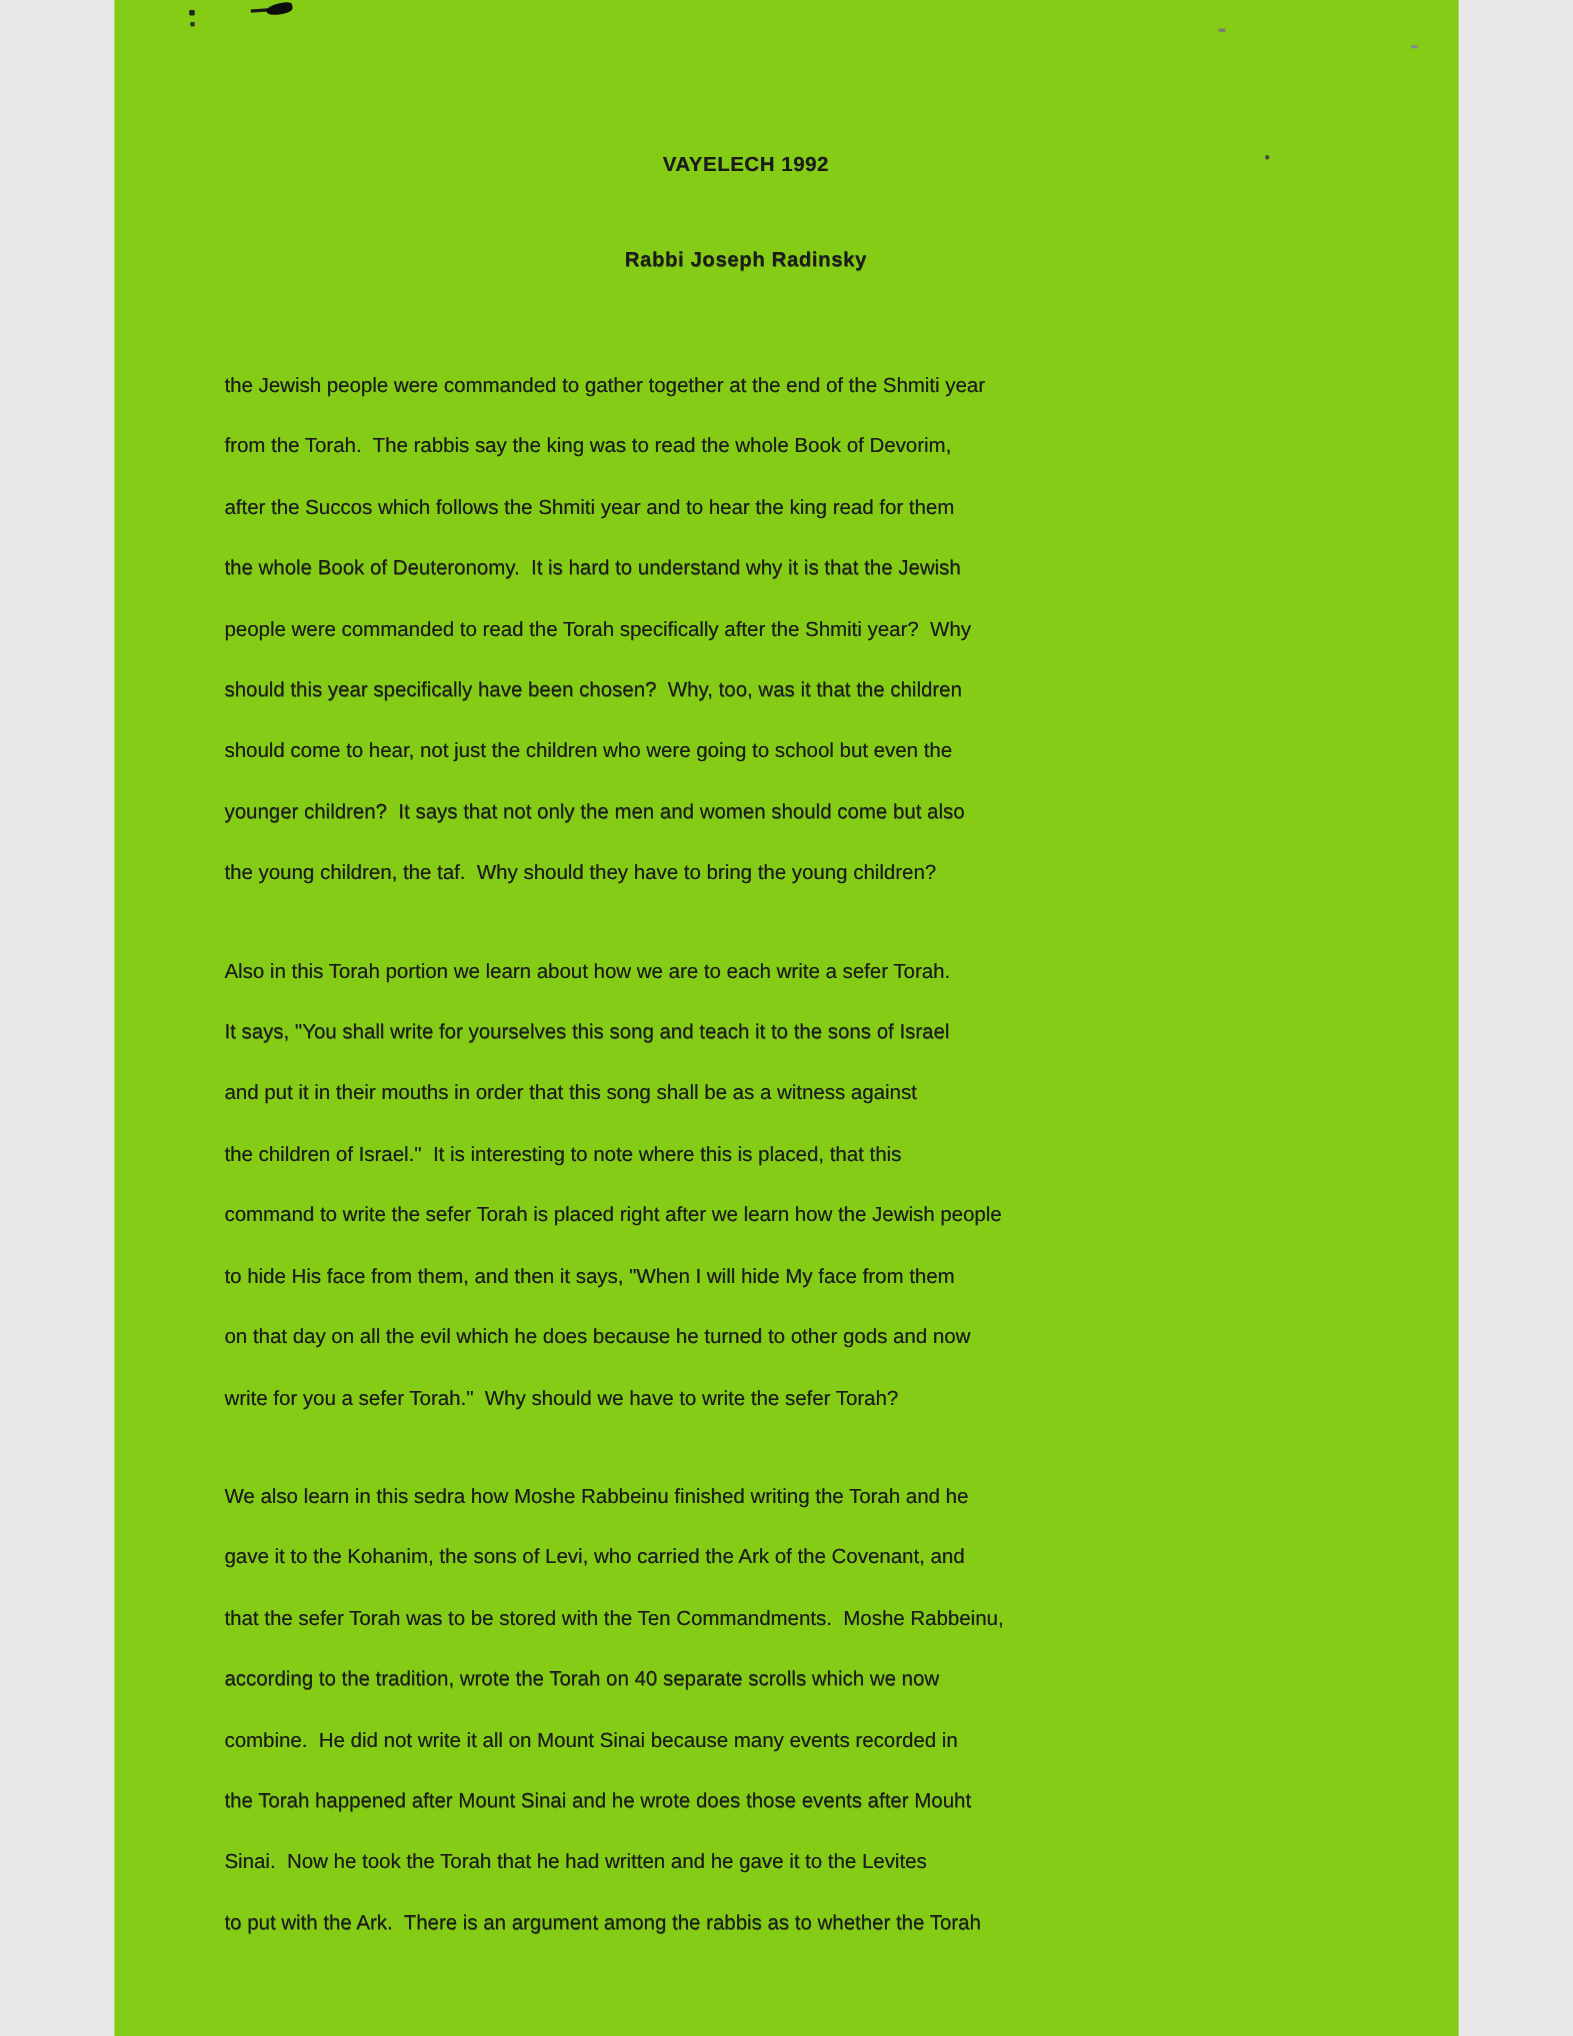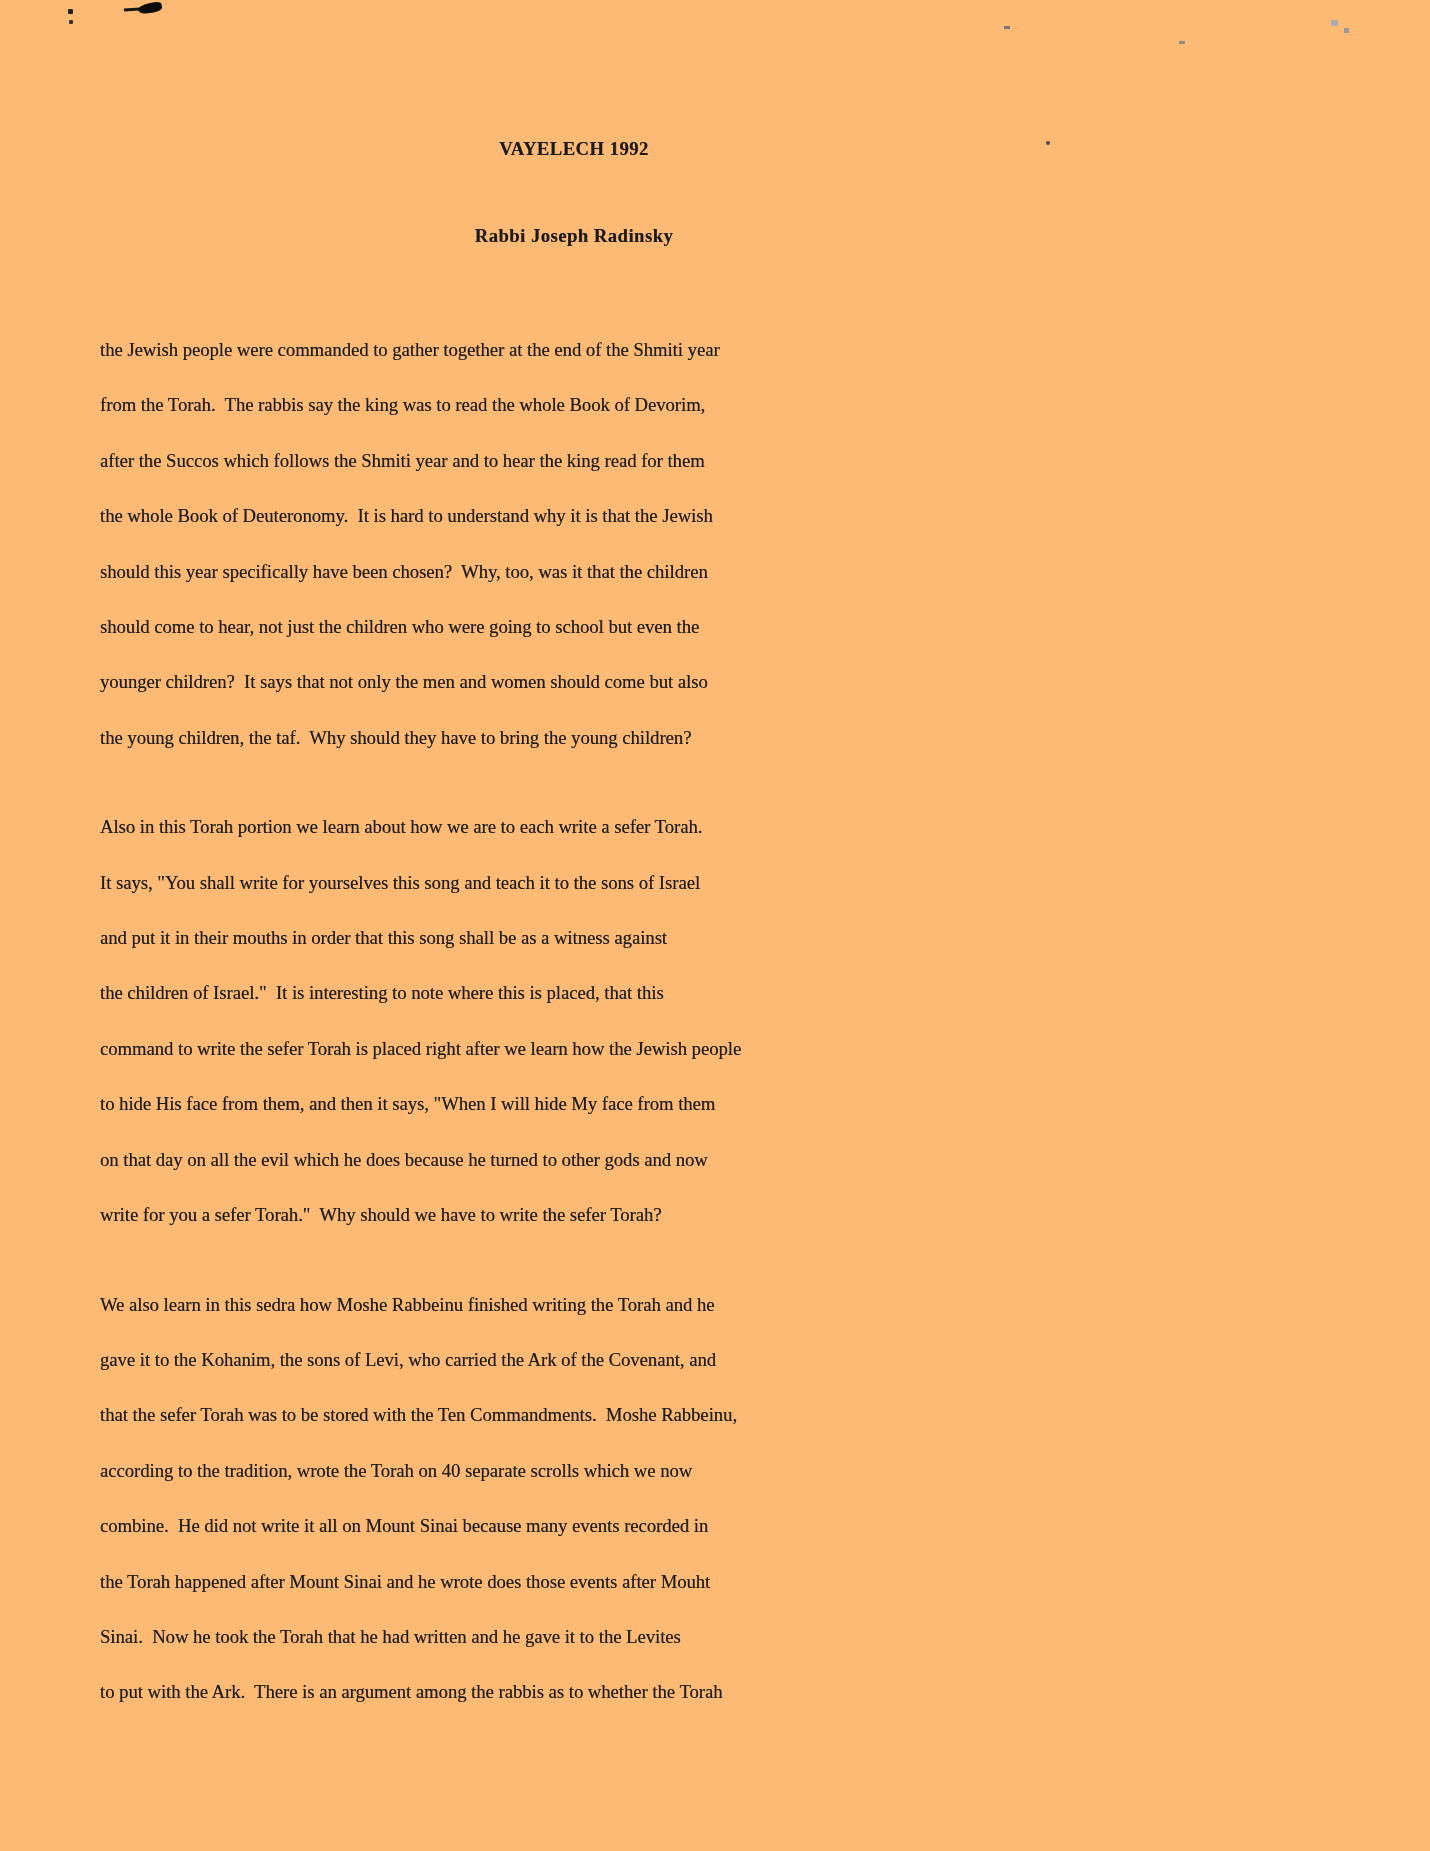--- a/index.html
+++ b/index.html
@@ -2,26 +2,26 @@
 <html><head>
 <meta charset="utf-8">
 <style>
   html, body {
     margin: 0;
     padding: 0;
     background: #e8e8e8;
   }
   .page {
     position: relative;
-    width: 1430px;
+    width: 1222px;
     height: 1851px;
     margin: 0 auto;
-    background: #fdba74;
+    background: #84cc16;
     overflow: hidden;
-    font-family: Liberation Serif, serif;
+    font-family: Liberation Sans, sans-serif;
     color: #1b1b1b;
   }
   .content {
     padding-top: 76px;
     padding-left: 100px;
     width: 960px;
   }
   .title-block {
     text-align: center;
     width: 948px;
@@ -90,20 +90,21 @@
       <div class="line">Rabbi Joseph Radinsky</div>
     </header>
 
     <main class="body-text">
 
       <div class="paragraph">
         <div class="line">the Jewish people were commanded to gather together at the end of the Shmiti year</div>
         <div class="line">from the Torah.  The rabbis say the king was to read the whole Book of Devorim,</div>
         <div class="line">after the Succos which follows the Shmiti year and to hear the king read for them</div>
         <div class="line">the whole Book of Deuteronomy.  It is hard to understand why it is that the Jewish</div>
+        <div class="line">people were commanded to read the Torah specifically after the Shmiti year?  Why</div>
         <div class="line">should this year specifically have been chosen?  Why, too, was it that the children</div>
         <div class="line">should come to hear, not just the children who were going to school but even the</div>
         <div class="line">younger children?  It says that not only the men and women should come but also</div>
         <div class="line">the young children, the taf.  Why should they have to bring the young children?</div>
       </div>
 
       <div class="paragraph">
         <div class="line">Also in this Torah portion we learn about how we are to each write a sefer Torah.</div>
         <div class="line">It says, "You shall write for yourselves this song and teach it to the sons of Israel</div>
         <div class="line">and put it in their mouths in order that this song shall be as a witness against</div>

